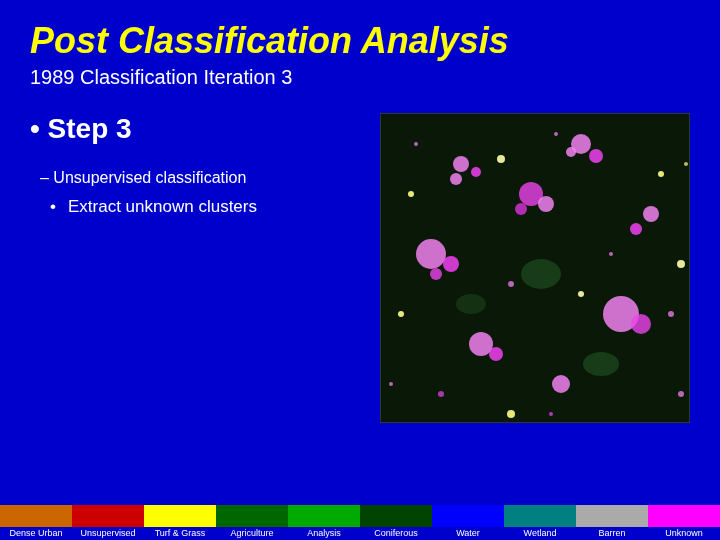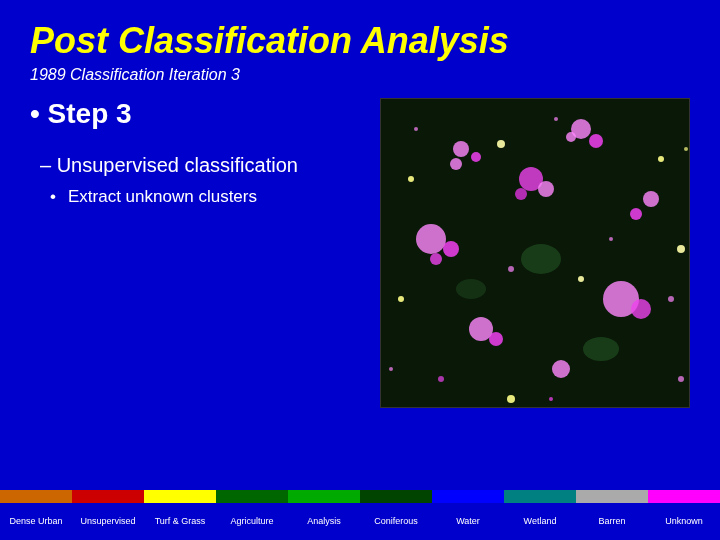--- a/index.html
+++ b/index.html
@@ -24,43 +24,42 @@
     .title {
       color: #ffff00;
       font-size: 36px;
       font-weight: bold;
       margin-bottom: 4px;
       font-style: italic;
     }
 
     .subtitle {
       color: white;
-      font-size: 16px;
-      margin-bottom: 14px;
-      font-style: italic;
+      font-size: 20px;
+      margin-bottom: 24px;
     }
 
     .content-area {
       display: flex;
       gap: 20px;
     }
 
     .text-col {
       flex: 1;
       color: white;
     }
 
     .step-heading {
       font-size: 28px;
       font-weight: bold;
       margin-bottom: 24px;
     }
 
     .sub-heading {
-      font-size: 20px;
+      font-size: 16px;
       margin-left: 10px;
       margin-bottom: 10px;
     }
 
     .bullet-list {
       list-style: none;
       margin-left: 20px;
     }
 
     .bullet-list li {
@@ -115,21 +114,21 @@
 
     .legend-color {
       width: 100%;
       height: 22px;
     }
 
     .legend-label {
       color: white;
       font-size: 9px;
       text-align: center;
-      padding: 13px 1px;
+      padding: 1px 1px;
       line-height: 1.2;
       background: #0000cc;
       width: 100%;
     }
   </style>
 </head>
 <body>
 
 <div class="slide">
 

